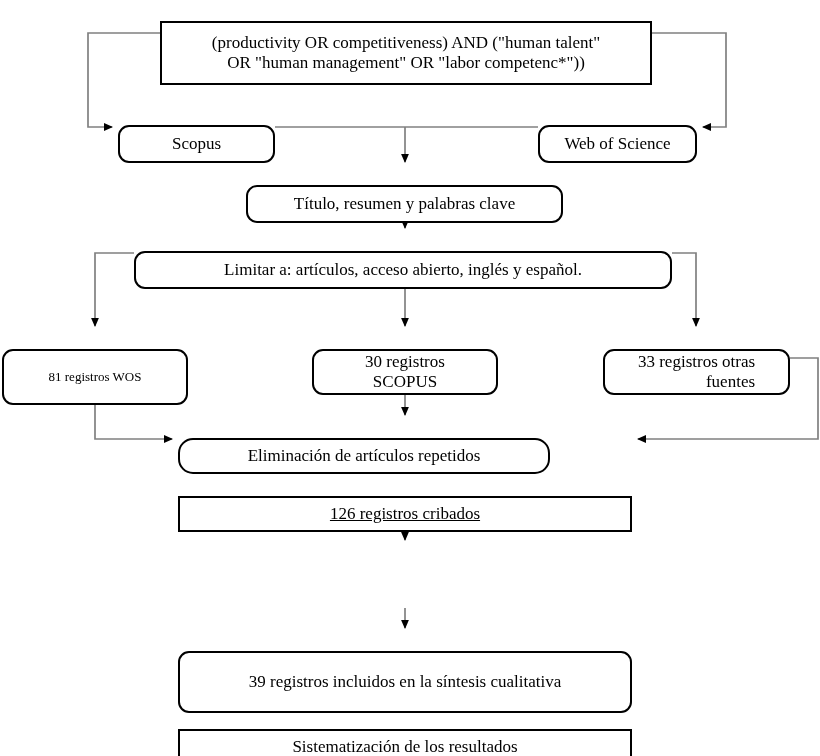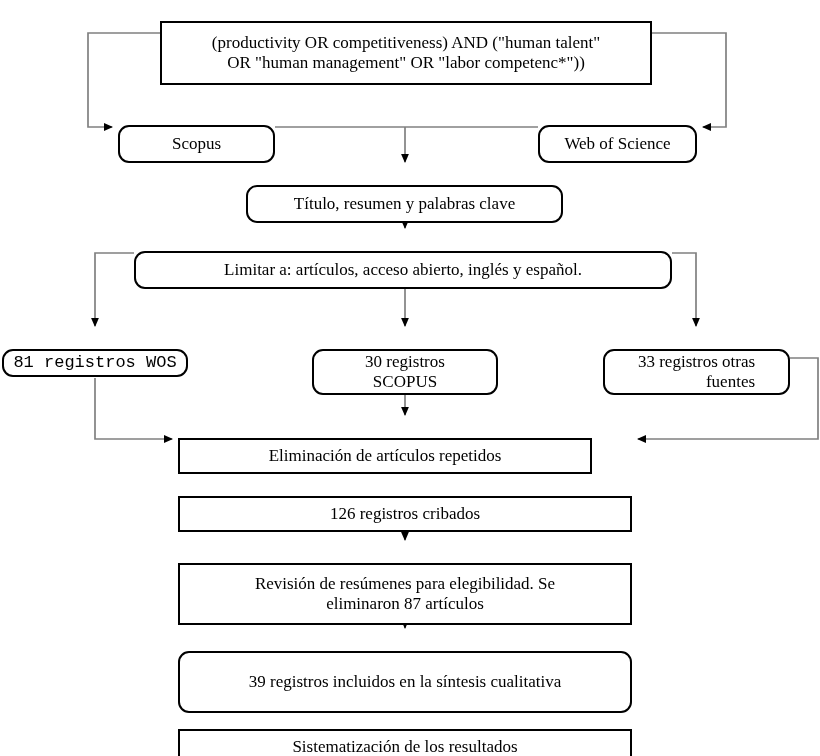--- a/index.html
+++ b/index.html
@@ -99,46 +99,42 @@
   </div>
 
   <div class="node rounded" id="n-titulo" style="left: 246px; top: 168px; width: 317px; height: 38px; font-size: 17px;">
     <span class="node-label">Título, resumen y palabras clave</span>
   </div>
 
   <div class="node rounded" id="n-limitar" style="left: 134px; top: 234px; width: 538px; height: 38px; font-size: 17px;">
     <span class="node-label">Limitar a: artículos, acceso abierto, inglés y español.</span>
   </div>
 
-  <div class="node rounded" id="n-wosrec" style="left: 2px; top: 332px; width: 186px; height: 28px; font-size: 17px; font-family: Liberation Mono, monospace;">
+  <div class="node rounded" id="n-wosrec" style="left: 2px; top: 332px; width: 186px; height: 56px; font-size: 13px;">
     <span class="node-label">81 registros WOS</span>
   </div>
 
   <div class="node rounded" id="n-scopusrec" style="left: 312px; top: 332px; width: 186px; height: 46px; font-size: 17px;">
     <span class="node-label">30 registros
 SCOPUS</span>
   </div>
 
   <div class="node rounded" id="n-otherrec" style="left: 603px; top: 332px; width: 187px; height: 46px; font-size: 17px; text-align: right;">
     <span class="node-label">33 registros  otras
 fuentes</span>
   </div>
 
-  <div class="node sharp" id="n-dedupe" style="left: 178px; top: 421px; width: 414px; height: 36px; font-size: 17px;">
+  <div class="node sharp" id="n-dedupe" style="left: 178px; top: 421px; width: 372px; height: 36px; font-size: 17px; border-radius: 15px;">
     <span class="node-label">Eliminación de artículos repetidos</span>
   </div>
 
-  <div class="node sharp" id="n-screened" style="left: 178px; top: 479px; width: 454px; height: 36px; font-size: 17px;">
+  <div class="node sharp" id="n-screened" style="left: 178px; top: 479px; width: 454px; height: 36px; font-size: 17px; text-decoration: underline;">
     <span class="node-label">126 registros cribados</span>
   </div>
 
-  <div class="node sharp" id="n-elig" style="left: 178px; top: 546px; width: 454px; height: 62px; font-size: 17px;">
-    <span class="node-label">Revisión de resúmenes para elegibilidad.  Se
-eliminaron 87 artículos</span>
-  </div>
 
   <div class="node rounded" id="n-included" style="left: 178px; top: 634px; width: 454px; height: 62px; font-size: 17px;">
     <span class="node-label">39 registros incluidos en la síntesis cualitativa</span>
   </div>
 
   <div class="node sharp" id="n-system" style="left: 178px; top: 712px; width: 454px; height: 36px; font-size: 17px;">
     <span class="node-label">Sistematización de los resultados</span>
   </div>
 
 </div>

